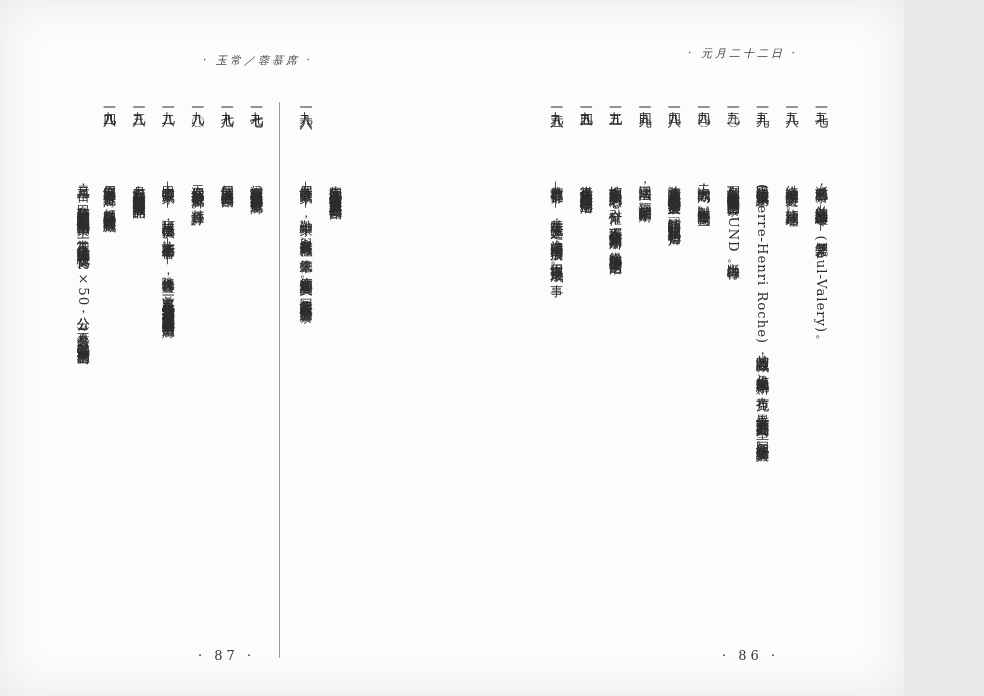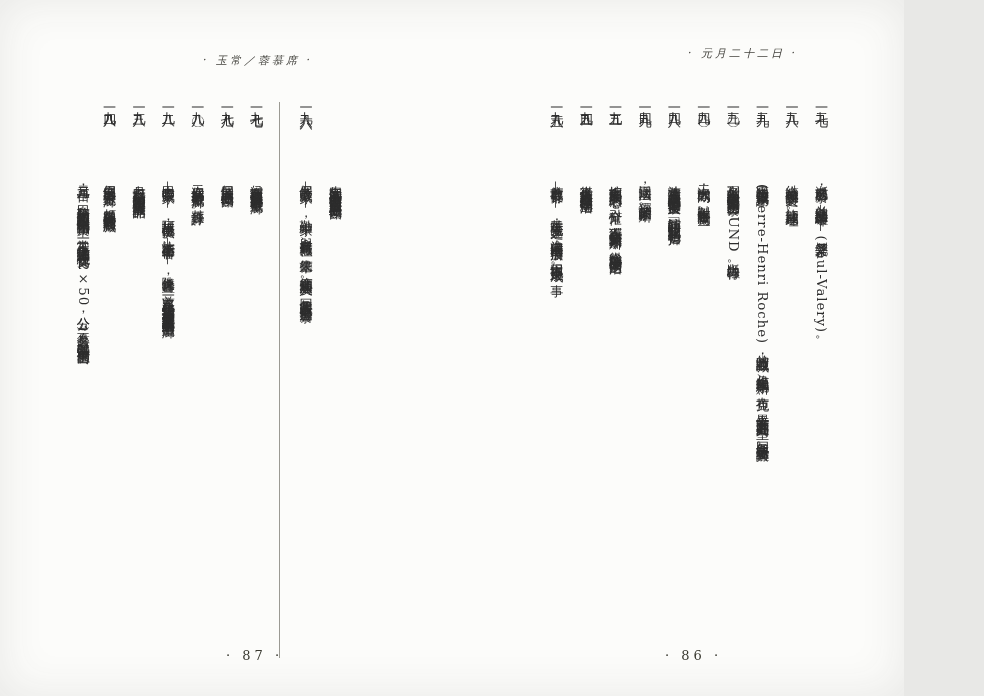--- a/index.html
+++ b/index.html
@@ -24,22 +24,22 @@
     color: #45443f;
     white-space: nowrap;
   }
   .running-header.hdr-left  { left: 203px; top: 53px; }
   .running-header.hdr-right { left: 688px; top: 46px; }
   .pagenum {
     position: absolute; top: 648px;
     font-size: 13px; letter-spacing: 4px;
     color: #38382f; white-space: nowrap;
   }
-  .pagenum.pn-left  { left: 198px; margin-left: 28px; }
-  .pagenum.pn-right { left: 665px; }
+  .pagenum.pn-left  { left: 198px; }
+  .pagenum.pn-right { left: 722px; }
 
   .page-body {
     position: absolute;
     top: 100px; height: 560px;
     writing-mode: vertical-rl;
     text-orientation: mixed;
   }
   .page-body.right-page { right: 70px;  width: 375px; }
   .page-body.left-page  { right: 556px; width: 372px; }
 

